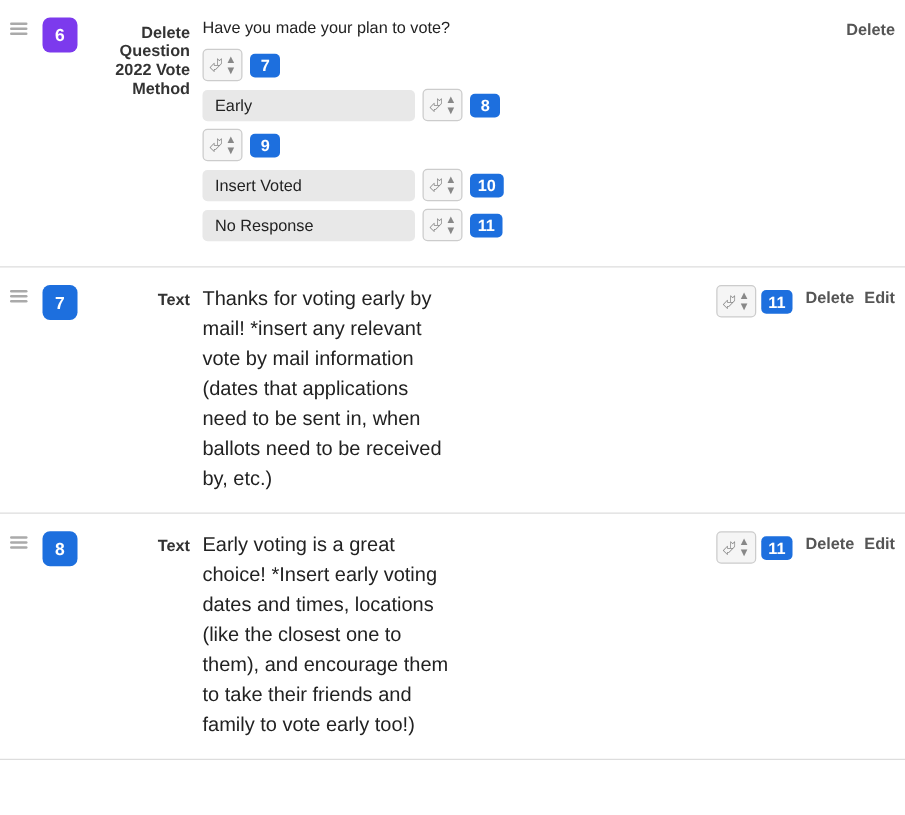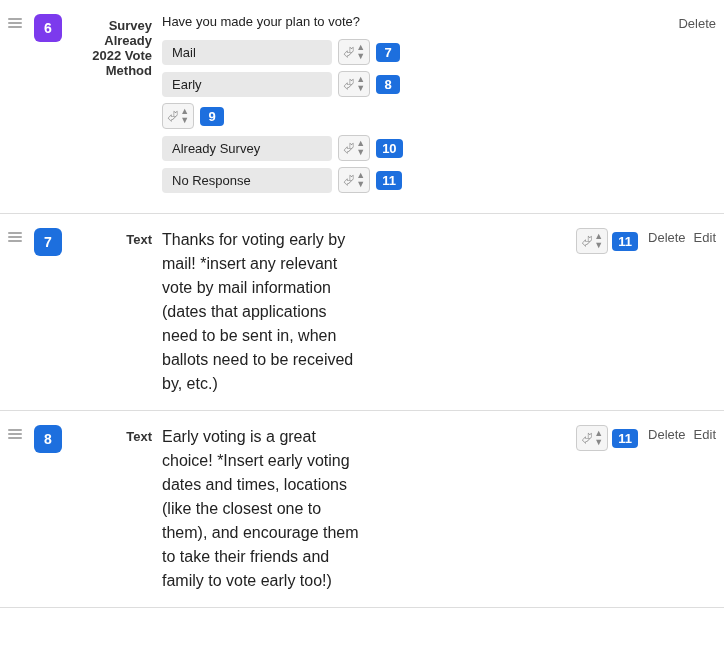--- a/index.html
+++ b/index.html
@@ -124,20 +124,21 @@
       flex-shrink: 0;
       padding-top: 2px;
     }
     .action-btn {
       color: #555;
       font-size: 13px;
       cursor: pointer;
       background: none;
       border: none;
       padding: 0;
+      font-weight: bold;
     }
 
     .text-content {
       font-size: 16px;
       line-height: 1.5;
       color: #222;
       max-width: 200px;
     }
 
     .right-control {
@@ -158,28 +159,27 @@
 <body>
 
 <div class="row">
   <div class="drag-handle">
     <span></span>
       <span></span>
       <span></span>
   </div>
   <div class="num-badge">6</div>
   <div class="label-col">
-    <div>Survey Already</div>
+    <div>Delete Question</div>
     <div>2022 Vote Method</div>
   </div>
   <div class="content-col">
     <div class="header-question">Have you made your plan to vote?</div>
 
     <div class="answer-row">
-      <div class="answer-box">Mail</div>
       <div class="jump-control">
         <span class="jump-icon">⮰</span>
         <div class="jump-arrows">
           <span>▲</span>
             <span>▼</span>
         </div>
       </div>
       <div class="num-pill">7</div>
     </div>
     <div class="answer-row">
@@ -197,21 +197,21 @@
       <div class="jump-control">
         <span class="jump-icon">⮰</span>
         <div class="jump-arrows">
           <span>▲</span>
             <span>▼</span>
         </div>
       </div>
       <div class="num-pill">9</div>
     </div>
     <div class="answer-row">
-      <div class="answer-box">Already Survey</div>
+      <div class="answer-box">Insert Voted</div>
       <div class="jump-control">
         <span class="jump-icon">⮰</span>
         <div class="jump-arrows">
           <span>▲</span>
             <span>▼</span>
         </div>
       </div>
       <div class="num-pill">10</div>
     </div>
     <div class="answer-row">

